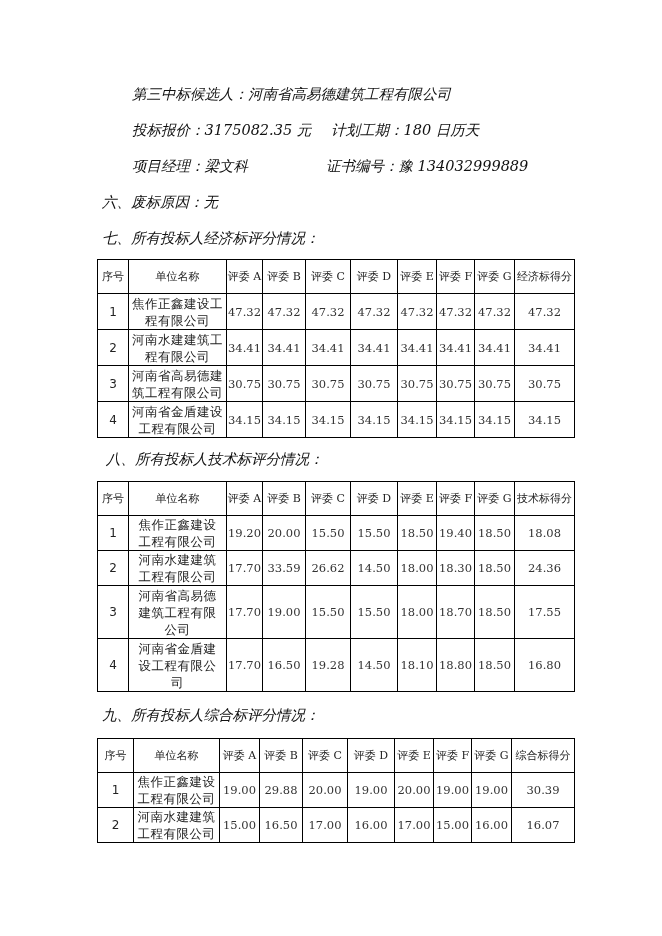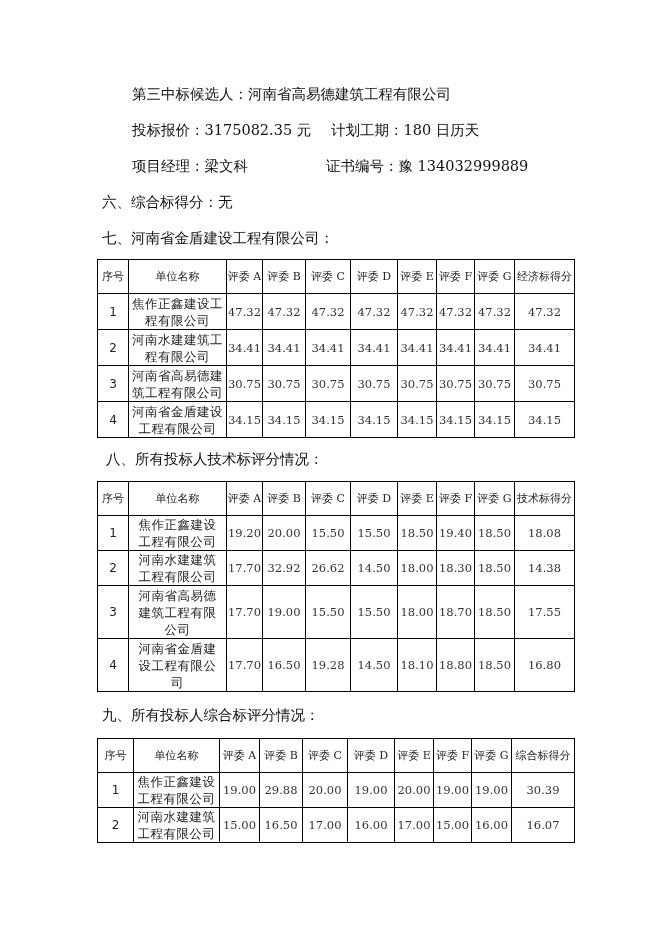--- a/index.html
+++ b/index.html
@@ -1,37 +1,37 @@
 <!DOCTYPE html>
 <html><head>
 <meta charset="utf-8">
 <style>
   html, body { margin: 0; padding: 0; background: #ffffff; }
   body { width: 662px; height: 936px; position: relative; overflow: hidden;
          font-family: "DejaVu Serif", "Liberation Serif", serif; color: #111; }
-  .line { position: absolute; font-size: 14.5px; white-space: pre; line-height: 18px; }
+  .line { position: absolute; font-size: 14.5px; white-space: pre; line-height: 18px; font-style: italic; }
   table { position: absolute; border-collapse: collapse; table-layout: fixed; left: 97px; width: 477px; }
   td, th { border: 1px solid #000; text-align: center; vertical-align: middle; padding: 0;
            font-weight: normal; font-size: 11.5px; line-height: 16px; color: #222; }
   th { font-size: 11px; }
   td.seq { font-family: "DejaVu Sans", "Liberation Sans", sans-serif; font-size: 12px; }
   td.name { font-size: 12.5px; line-height: 17px; letter-spacing: 0.5px; }
   td.num { font-family: "DejaVu Serif", "Liberation Serif", serif; font-size: 11.5px; color: #333; }
   th.head-row { height: 33px; }
 </style>
 </head>
 <body>
 
 <div class="line" style="left:132px; top:85px;">第三中标候选人：河南省高易德建筑工程有限公司</div>
 <div class="line" style="left:132px; top:121px;">投标报价：3175082.35 元</div>
 <div class="line" style="left:331px; top:121px;">计划工期：180 日历天</div>
 <div class="line" style="left:132px; top:157px;">项目经理：梁文科</div>
 <div class="line" style="left:326px; top:157px;">证书编号：豫 134032999889</div>
-<div class="line" style="left:102px; top:193px;">六、综合标得分：无</div>
-<div class="line" style="left:102px; top:229px;">七、河南省金盾建设工程有限公司：</div>
+<div class="line" style="left:102px; top:193px;">六、废标原因：无</div>
+<div class="line" style="left:102px; top:229px;">七、所有投标人经济标评分情况：</div>
 
 <table style="top:259px;">
   <colgroup>
     <col style="width:31px">
       <col style="width:98px">
       <col style="width:36px">
       <col style="width:43px">
       <col style="width:45px">
       <col style="width:47px">
       <col style="width:39px">
@@ -140,27 +140,27 @@
     <td class="num">15.50</td>
     <td class="num">18.50</td>
     <td class="num">19.40</td>
     <td class="num">18.50</td>
     <td class="num">18.08</td>
   </tr>
   <tr style="height:35px">
     <td class="seq">2</td>
     <td class="name" style="padding:0 8px;">河南水建建筑工程有限公司</td>
     <td class="num">17.70</td>
-    <td class="num">32.92</td>
+    <td class="num">33.59</td>
     <td class="num">26.62</td>
     <td class="num">14.50</td>
     <td class="num">18.00</td>
     <td class="num">18.30</td>
     <td class="num">18.50</td>
-    <td class="num">14.38</td>
+    <td class="num">24.36</td>
   </tr>
   <tr style="height:53px">
     <td class="seq">3</td>
     <td class="name" style="padding:0 8px;">河南省高易德建筑工程有限公司</td>
     <td class="num">17.70</td>
     <td class="num">19.00</td>
     <td class="num">15.50</td>
     <td class="num">15.50</td>
     <td class="num">18.00</td>
     <td class="num">18.70</td>

